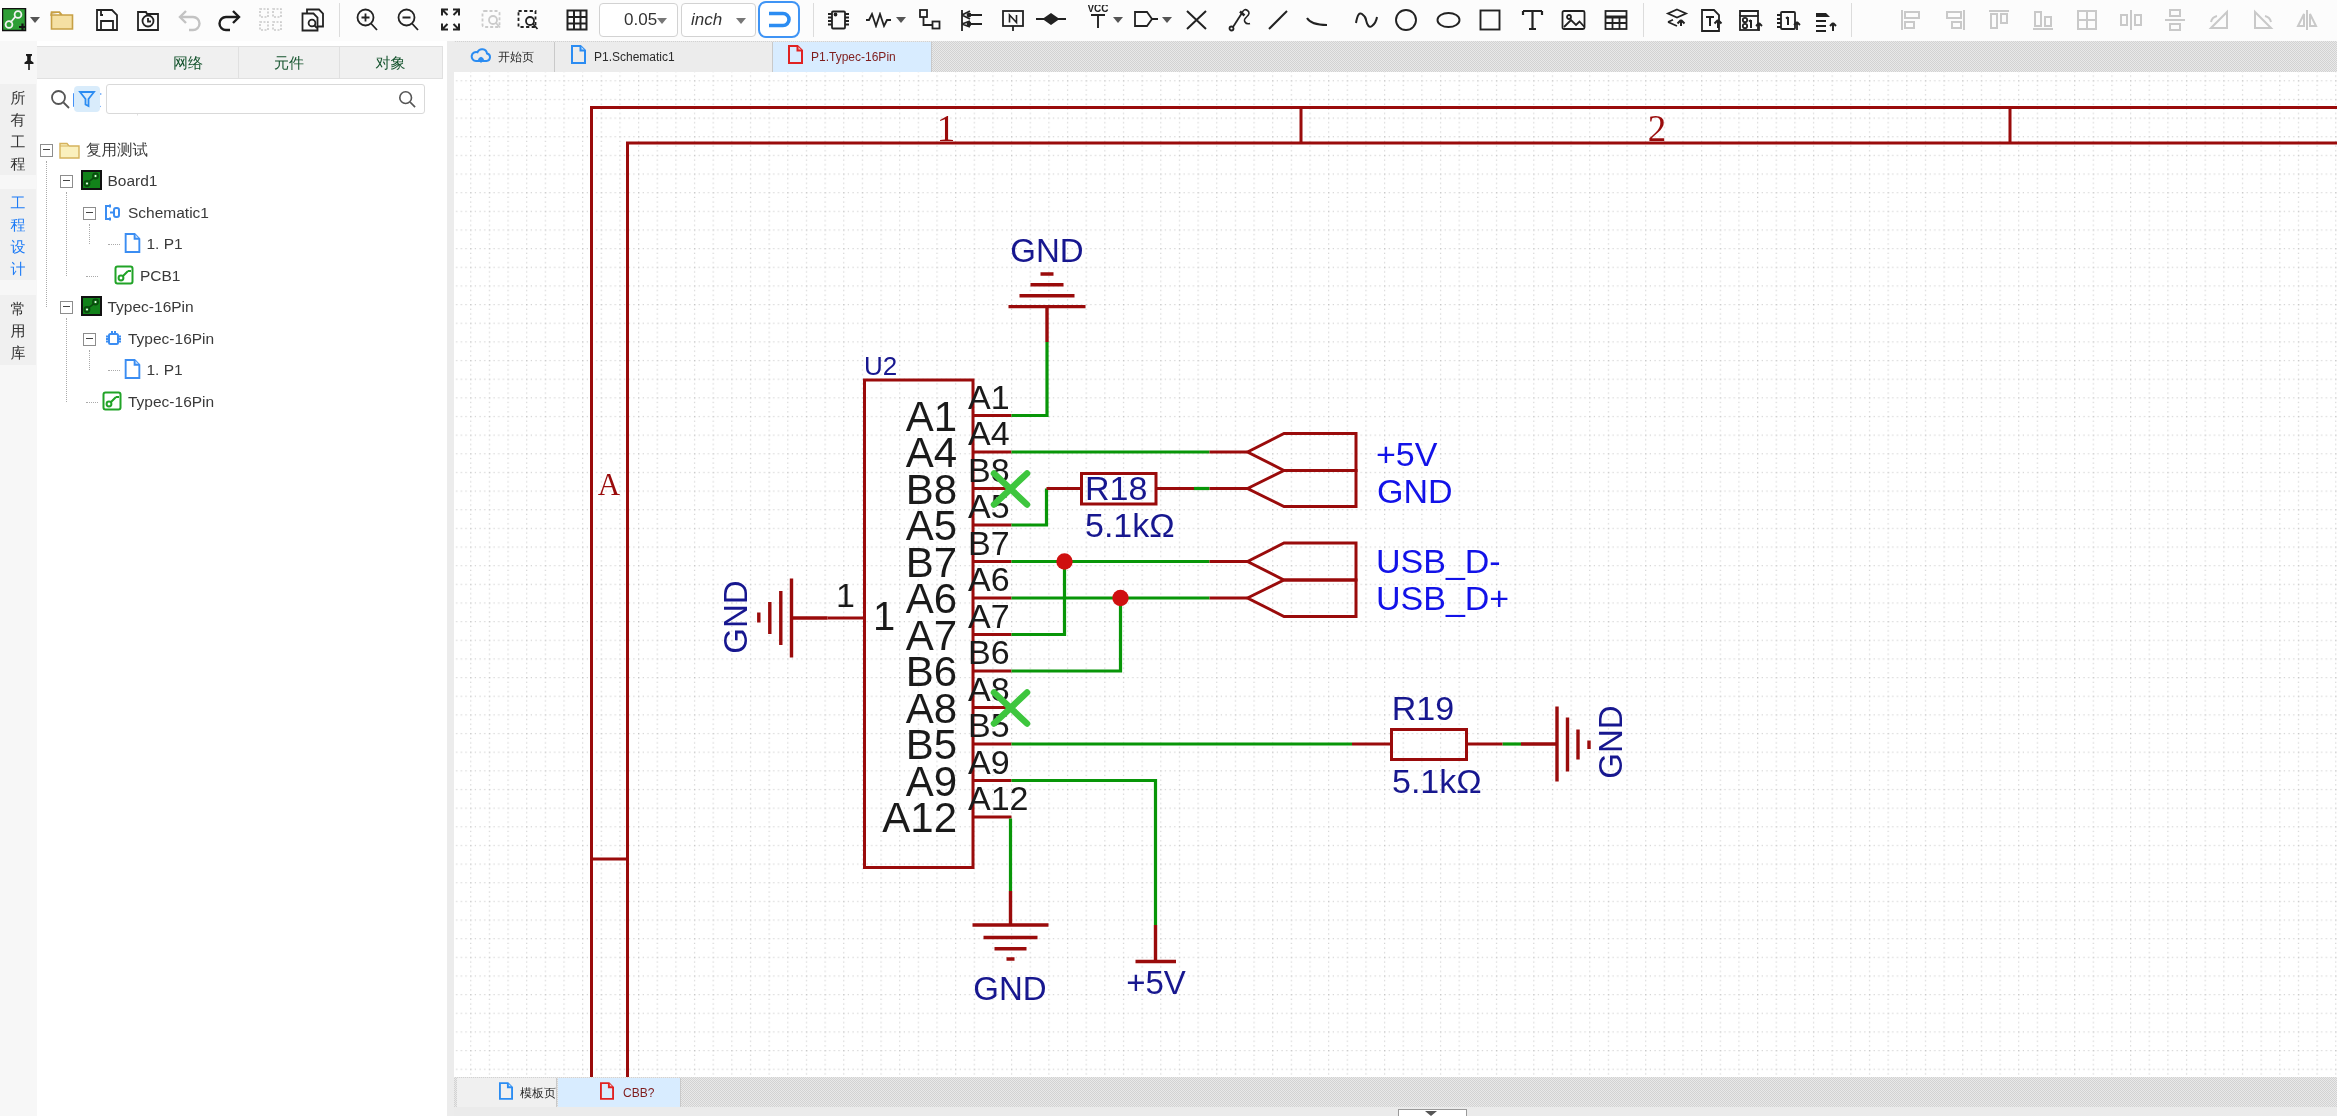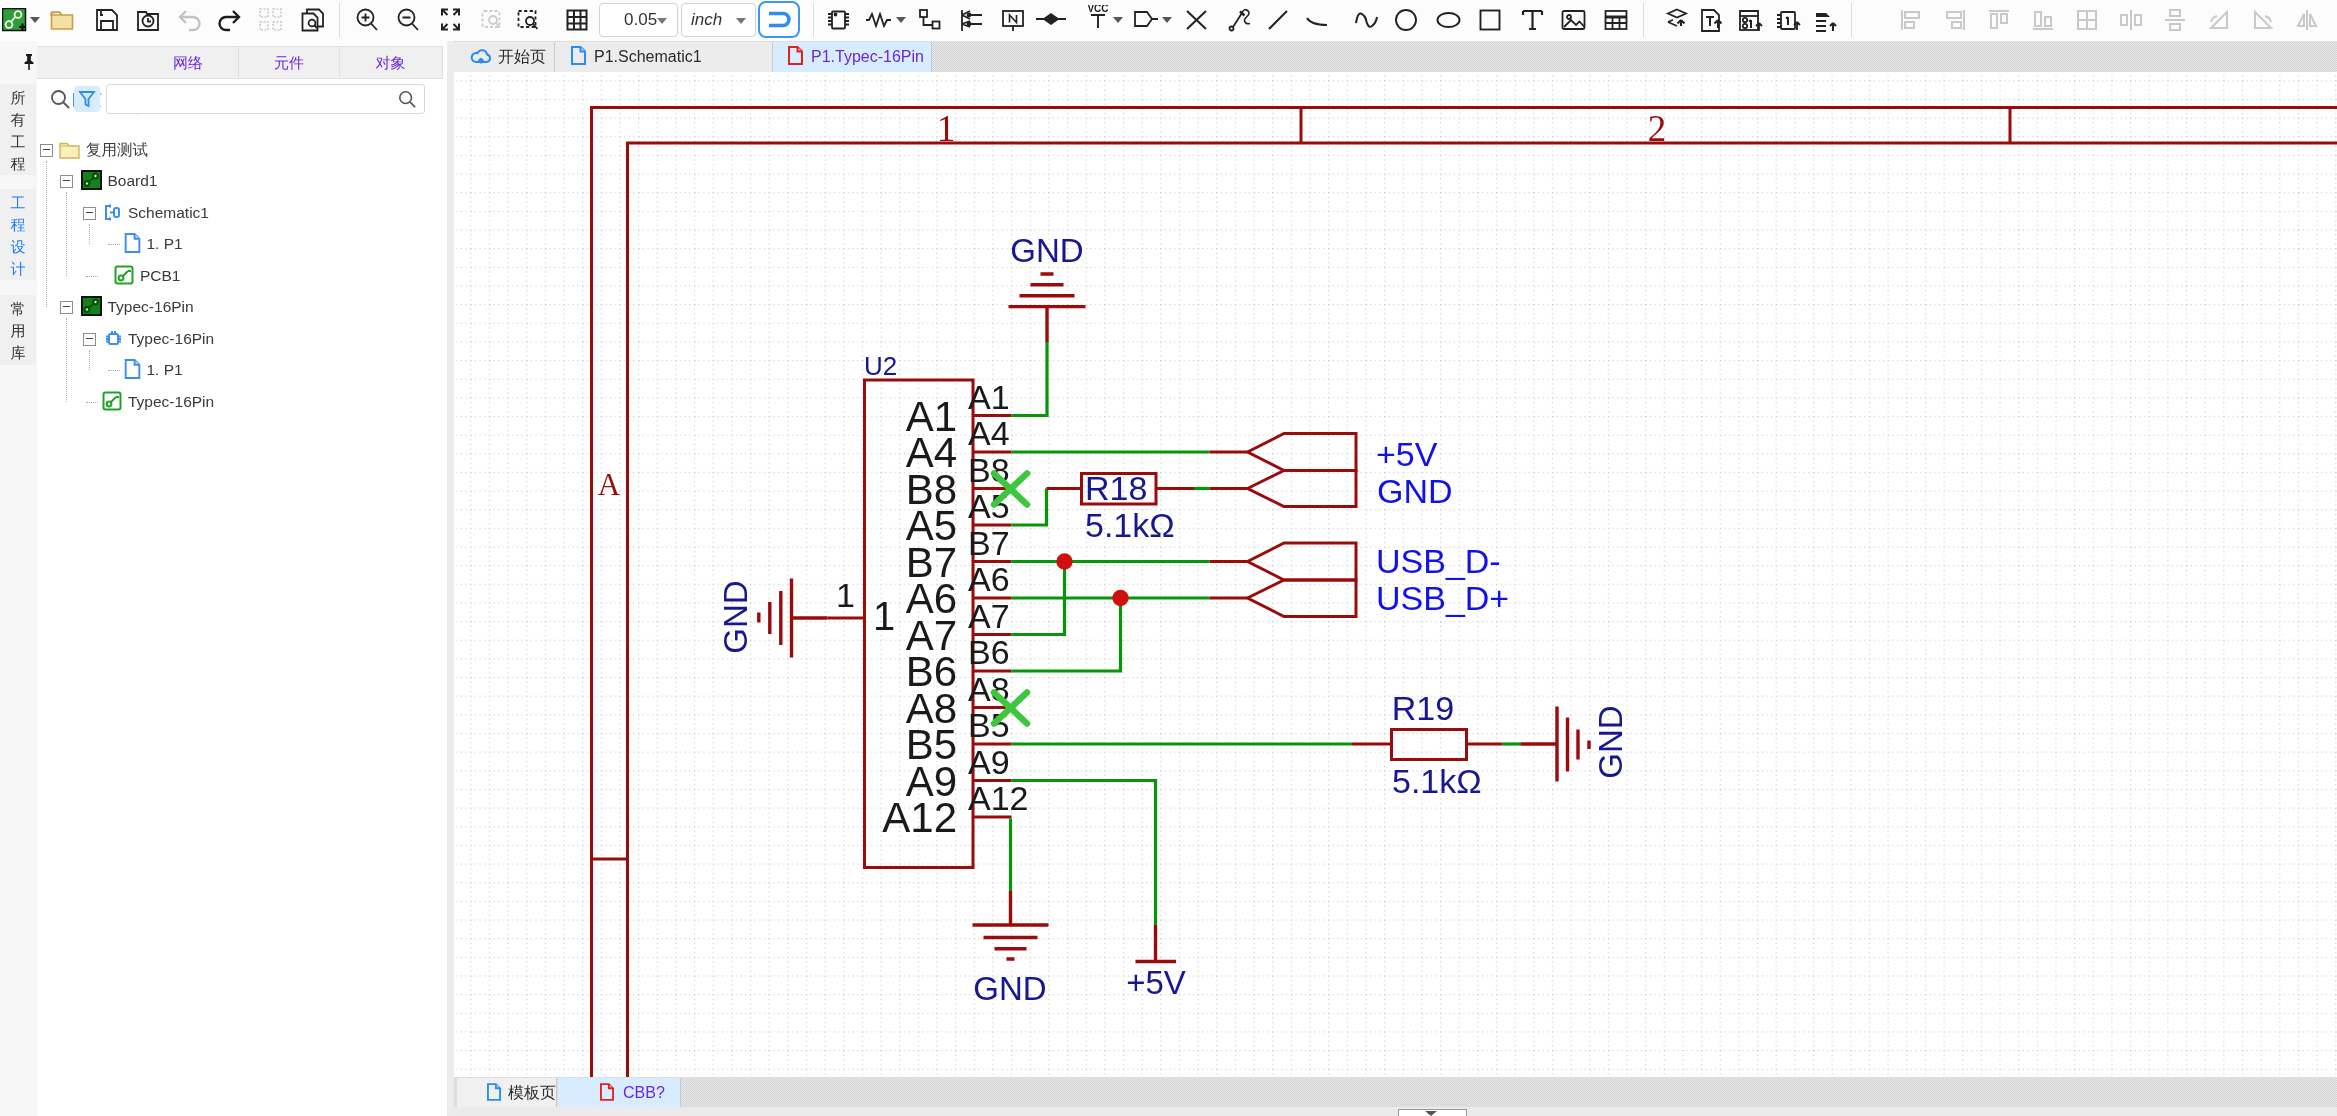--- a/index.html
+++ b/index.html
@@ -14,31 +14,31 @@
   color:#333;font-size:17px;line-height:32px;}
 .caret{display:inline-block;width:0;height:0;border-left:5px solid transparent;border-right:5px solid transparent;border-top:6px solid #555;vertical-align:middle;}
 
 #rail{left:0;top:41px;width:37px;height:1075px;background:#f7f7f7;border-right:1px solid #e8e8e8;}
 .railtab{position:absolute;left:0;width:36px;text-align:center;background:#f0f0f0;
   font-size:15px;line-height:22px;color:#333;padding-top:3px;}
 
 #panel{left:37px;top:41px;width:410px;height:1075px;background:#fff;}
 #splitter{left:447px;top:41px;width:7px;height:1075px;background:#ececec;}
 #ptabs{position:absolute;left:0;top:5px;width:405px;height:31px;background:#f0f0f0;border:1px solid #e0e0e0;border-left:none;}
-.ptab{position:absolute;top:0;height:31px;line-height:31px;text-align:center;font-size:15px;color:#6d28d9;border-right:1px solid #e0e0e0;}
+.ptab{position:absolute;top:0;height:31px;line-height:31px;text-align:center;font-size:15px;color:#14532d;border-right:1px solid #e0e0e0;}
 .ptab.act{background:#fff;color:#1f7cf6;border-bottom:1px solid #fff;}
 
 .trow{position:absolute;height:22px;font-size:15.5px;color:#3a3a3a;line-height:22px;white-space:nowrap;}
 .ebox{position:absolute;width:11px;height:11px;border:1px solid #8d8d8d;background:#fff;}
 .ebox:after{content:"";position:absolute;left:2px;top:4px;width:7px;height:1px;background:#444;}
 
 #cantabs{left:454px;top:41px;width:1883px;height:31px;
   background:conic-gradient(#d2d2d2 25%,#e9e9e9 0 50%,#d2d2d2 0 75%,#e9e9e9 0);background-size:2px 2px;}
-.ctab{position:absolute;top:1px;height:46px;line-height:30px;font-size:16px;color:#2b2b2b;background:#ececec;border-right:1px solid #c9c9c9;}
-.ctab.act{background:#d8ecff;color:#6d28d9;}
+.ctab{position:absolute;top:1px;height:46px;line-height:30px;font-size:12px;color:#2b2b2b;background:#ececec;border-right:1px solid #c9c9c9;}
+.ctab.act{background:#d8ecff;color:#7f1d1d;}
 .cticon{display:inline-block;vertical-align:-3px;}
 #canvas{left:454px;top:72px;width:1883px;height:1005px;background:#fff;}
 #botbar{left:454px;top:1077px;width:1883px;height:30px;
   background:conic-gradient(#d2d2d2 25%,#e9e9e9 0 50%,#d2d2d2 0 75%,#e9e9e9 0);background-size:2px 2px;}
 #botstrip{left:454px;top:1107px;width:1883px;height:9px;background:#ebebeb;}
 </style>
 </head>
 <body>
 
 <div id="toolbar" class="abs">

